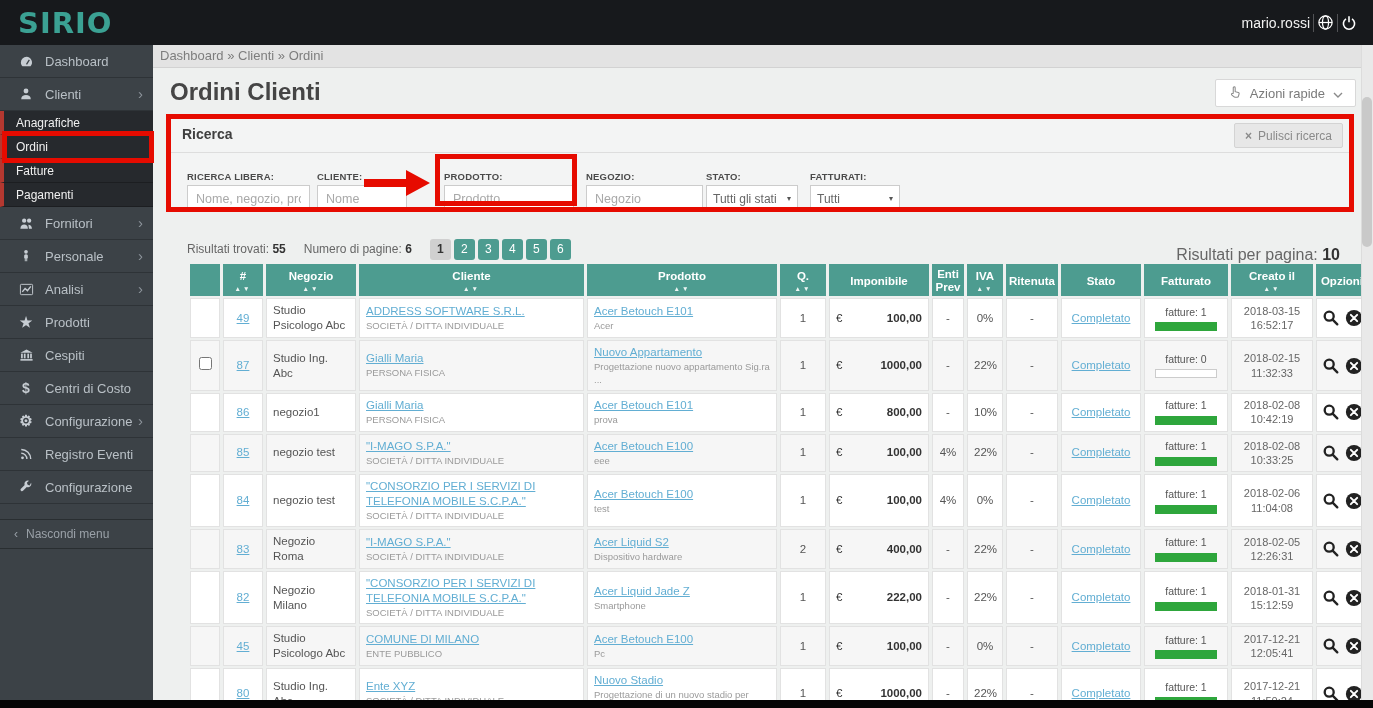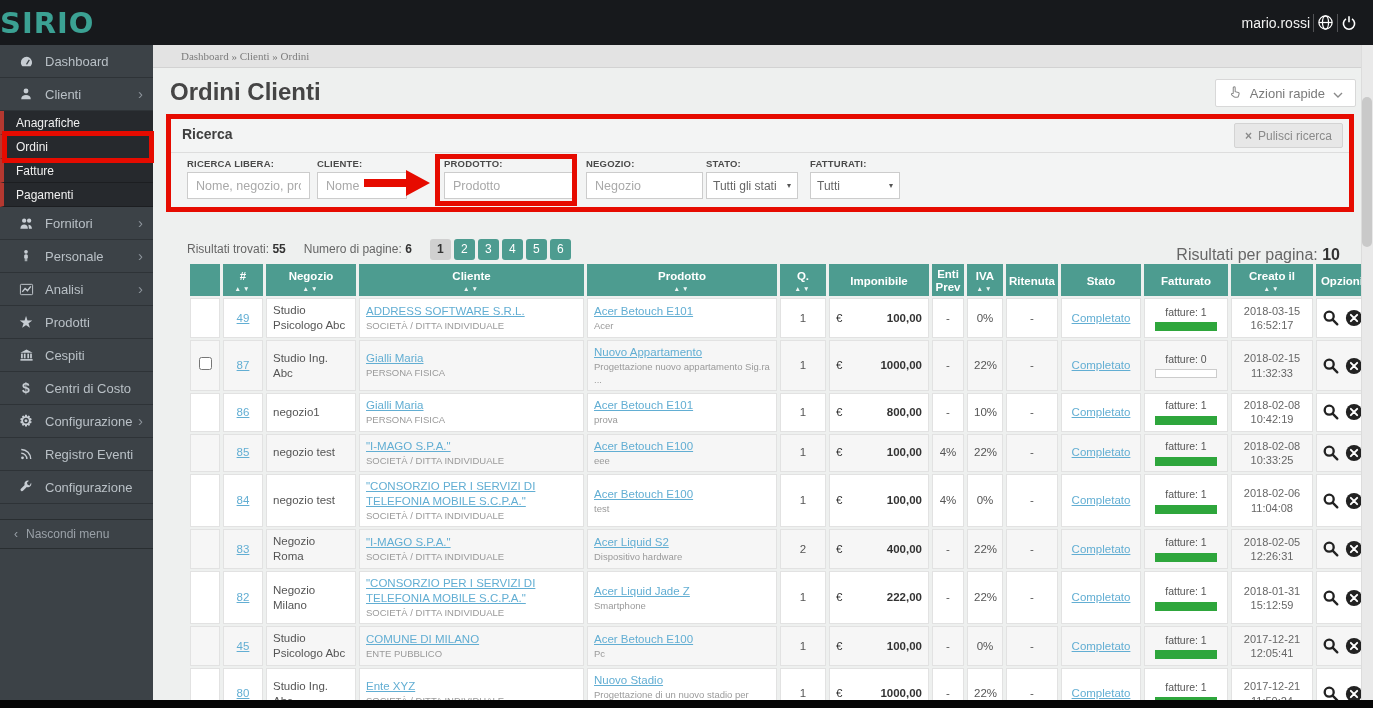--- a/index.html
+++ b/index.html
@@ -2,21 +2,21 @@
 <html><head>
 <meta charset="utf-8">
 <style>
   * { margin:0; padding:0; box-sizing:border-box; }
   html,body { width:1373px; height:708px; overflow:hidden; background:#eef0ef;
               font-family:"Liberation Sans", sans-serif; position:relative; }
 
   
   .topbar { position:absolute; left:0; top:0; width:1373px; height:45px;
             background:#17191c; display:flex; align-items:center; z-index:5; }
-  .logo { font-family:"DejaVu Sans", sans-serif; font-size:29px;
+  .logo { margin-left:18px; font-family:"DejaVu Sans", sans-serif; font-size:29px;
           font-weight:bold; color:#3ba193; letter-spacing:1px; }
   .top-right { margin-left:auto; margin-right:16px; display:flex; align-items:center; gap:3px; }
   .top-user { color:#f2f2f2; font-size:14px; }
   .top-sep { width:1px; height:18px; background:rgba(255,255,255,.25); }
   .top-ic { display:flex; align-items:center; cursor:pointer; }
 
   
   .sidebar { position:absolute; left:0; top:45px; width:153px; height:655px;
              background:#3c4247; z-index:4; }
   .s-item { height:33px; display:flex; align-items:center; padding:0 10px 0 14px;
@@ -29,36 +29,36 @@
            border-left:4px solid #b43830; padding-left:12px; color:#f0f0f0;
            font-size:12px; border-bottom:1px solid rgba(0,0,0,.25); cursor:pointer; }
   .s-spacer { height:15px; }
   .s-collapse { height:30px; display:flex; align-items:center; padding-left:14px;
                 color:#9aa1a8; font-size:12px; border-top:1px solid rgba(0,0,0,.3);
                 border-bottom:1px solid rgba(0,0,0,.3); cursor:pointer; gap:8px; }
 
   
   .main { position:absolute; left:153px; top:45px; width:1220px; height:655px; background:#eef0ef; }
   .breadcrumb { height:23px; background:#e3e3e3; border-bottom:1px solid #d2d2d2;
-                font-size:11px; color:#7d7d7d; line-height:22px; padding-left:28px;font-family:Liberation Serif, serif; }
+                font-size:13px; color:#7d7d7d; line-height:22px; padding-left:7px; }
   .page-title { position:absolute; left:17px; top:33px; font-size:24px; font-weight:bold; color:#454545; }
   .quick-btn { position:absolute; right:17px; top:34px; height:28px; background:#fff;
                border:1px solid #d8d8d8; border-radius:2px; display:flex; align-items:center;
                gap:8px; padding:0 12px; font-size:13px; color:#7a7a7a; cursor:pointer; }
 
   
   .panel { position:absolute; left:16px; top:72px; width:1182px; height:92px;
            background:#f3f4f4; border:1px solid #ddd; }
   .panel-title { position:absolute; left:12px; top:8px; font-size:14px; font-weight:bold; color:#3f3f3f; }
   .panel-sep { position:absolute; left:0; top:34px; width:100%; height:1px; background:#ddd; }
   .clear-btn { position:absolute; right:7px; top:5px; height:25px; background:#e7e7e7;
                border:1px solid #d3d3d3; border-radius:2px; display:flex; align-items:center;
                gap:6px; padding:0 10px; font-size:12px; color:#8a8a8a; cursor:pointer; }
   .clear-x { font-weight:bold; font-size:12px; color:#8a8a8a; }
-  .f-group { position:absolute; top:40px; }
+  .f-group { position:absolute; top:53px; }
   .f-label { font-size:9.5px; font-weight:bold; color:#4a4a4a; letter-spacing:.2px; margin-bottom:3px; }
   .f-input { height:27px; border:1px solid #ccc; background:#fff; font-size:12.5px;
              color:#555; padding:0 8px; width:100%; font-family:"Liberation Sans",sans-serif; }
   .f-input::placeholder { color:#a9a9a9; }
   .f-select { height:27px; border:1px solid #ccc; background:#fff; font-size:12px; color:#666;
               display:flex; align-items:center; padding:0 6px; justify-content:space-between; cursor:pointer; }
   .f-caret { font-size:8px; color:#555; }
 
   
   .results-bar { position:absolute; left:34px; top:193px; width:1153px; height:22px;

